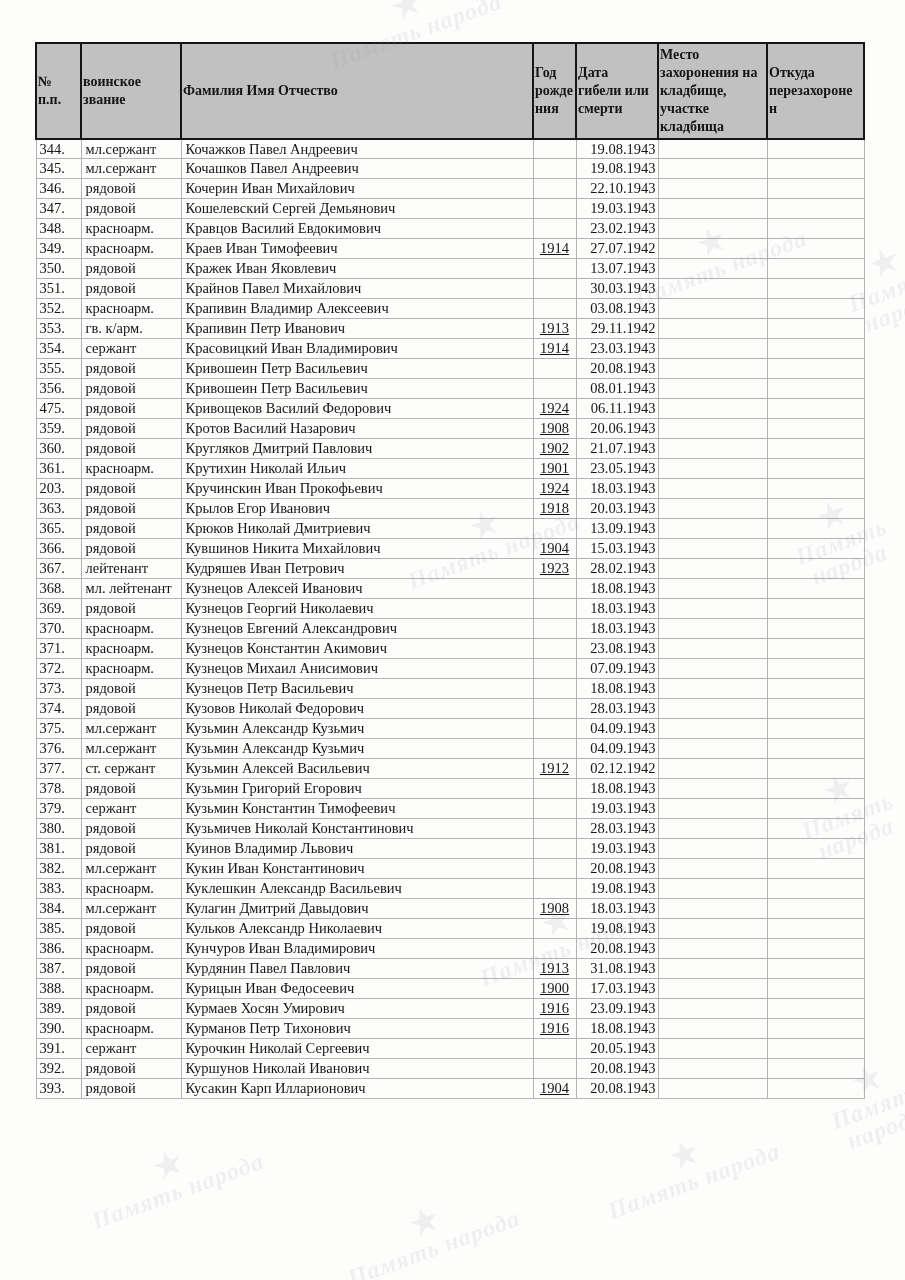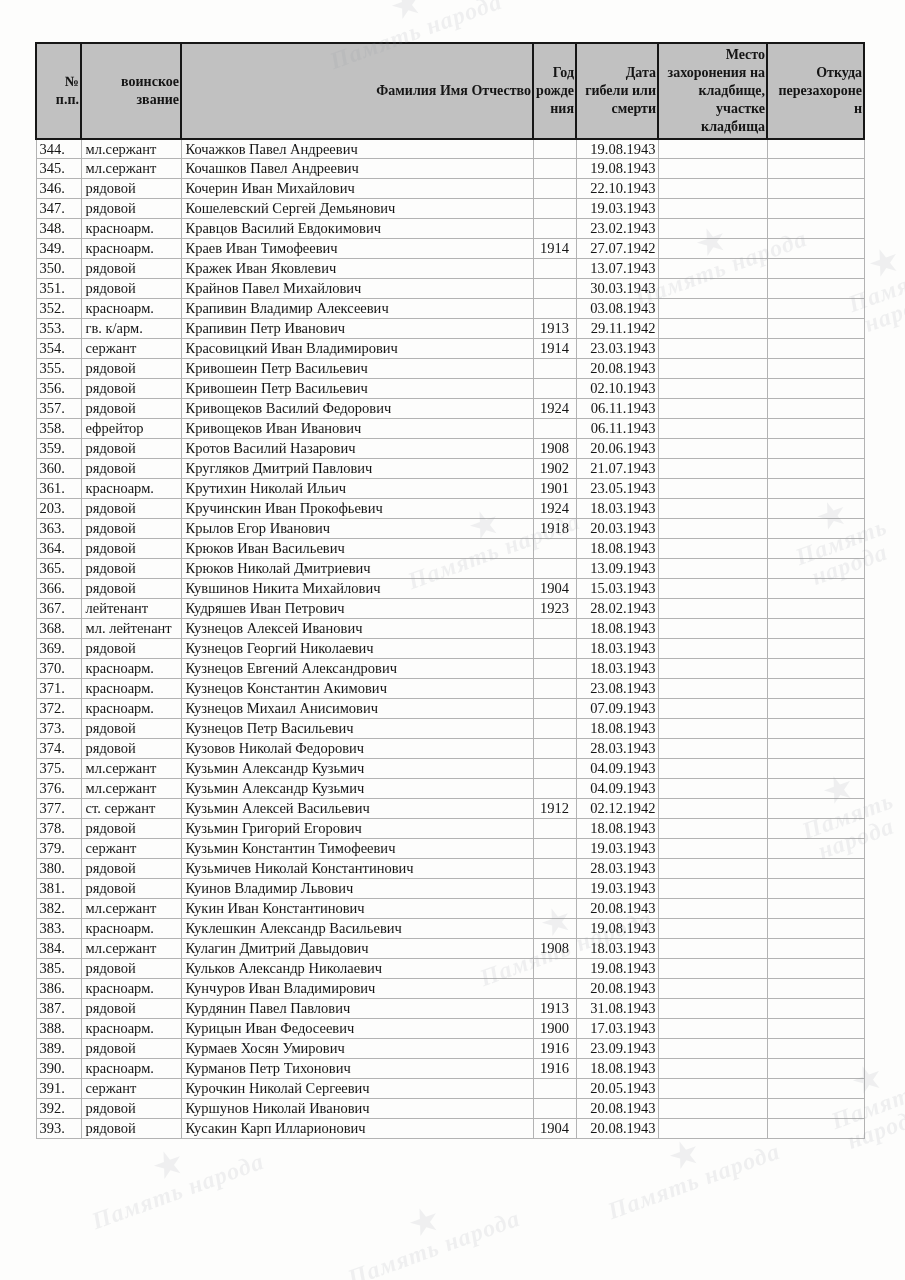--- a/index.html
+++ b/index.html
@@ -12,32 +12,32 @@
   .scan-page{position:absolute;inset:0;}
   table.memorial{
     position:absolute;left:35px;top:42px;width:828px;
     border-collapse:collapse;table-layout:fixed;z-index:1;
     background:transparent;
   }
   thead th{
     background:#c1c1c1;
     border:2px solid #161616;
     font-weight:bold;font-size:14px;line-height:1.28;
-    text-align:right;vertical-align:middle;
+    text-align:left;vertical-align:middle;
     white-space:pre-line;padding:2px 1px;height:86px;
   }
   tbody td{
     border:1px solid #b3b3b3;
     font-size:14.5px;line-height:1;
     padding:0 2px 0 4px;white-space:nowrap;overflow:hidden;
     vertical-align:middle;background:transparent;
   }
   tbody tr{height:20px;}
   td.c-num{padding-left:3px;}
-  td.c-year{text-align:center;padding:0;}
+  td.c-year{text-align:center;padding:0;text-decoration:underline;}
   td.c-date{padding-left:4px;text-align:right;}
   
   .wm{
     position:absolute;z-index:3;pointer-events:none;
     transform:rotate(-20deg);
     color:#8d939d;opacity:0.12;text-align:center;line-height:1;
     user-select:none;
   }
   .wm .wm-star{display:block;font-size:36px;line-height:.9;}
   .wm .wm-txt{display:block;font-style:italic;font-weight:bold;font-size:24px;letter-spacing:1px;}
@@ -187,43 +187,34 @@
       <td class="c-year"></td>
       <td class="c-date">20.08.1943</td>
       <td class="c-place"></td>
       <td class="c-from"></td>
     </tr>
         <tr>
       <td class="c-num">356.</td>
       <td class="c-rank">рядовой</td>
       <td class="c-name">Кривошеин Петр Васильевич</td>
       <td class="c-year"></td>
-      <td class="c-date">02.10.1943</td>
-      <td class="c-place"></td>
-      <td class="c-from"></td>
-    </tr>
-        <tr>
-      <td class="c-num">357.</td>
+      <td class="c-date">08.01.1943</td>
+      <td class="c-place"></td>
+      <td class="c-from"></td>
+    </tr>
+        <tr>
+      <td class="c-num">475.</td>
       <td class="c-rank">рядовой</td>
       <td class="c-name">Кривощеков Василий Федорович</td>
       <td class="c-year">1924</td>
       <td class="c-date">06.11.1943</td>
       <td class="c-place"></td>
       <td class="c-from"></td>
     </tr>
         <tr>
-      <td class="c-num">358.</td>
-      <td class="c-rank">ефрейтор</td>
-      <td class="c-name">Кривощеков Иван Иванович</td>
-      <td class="c-year"></td>
-      <td class="c-date">06.11.1943</td>
-      <td class="c-place"></td>
-      <td class="c-from"></td>
-    </tr>
-        <tr>
       <td class="c-num">359.</td>
       <td class="c-rank">рядовой</td>
       <td class="c-name">Кротов Василий Назарович</td>
       <td class="c-year">1908</td>
       <td class="c-date">20.06.1943</td>
       <td class="c-place"></td>
       <td class="c-from"></td>
     </tr>
         <tr>
       <td class="c-num">360.</td>
@@ -251,29 +242,20 @@
       <td class="c-date">18.03.1943</td>
       <td class="c-place"></td>
       <td class="c-from"></td>
     </tr>
         <tr>
       <td class="c-num">363.</td>
       <td class="c-rank">рядовой</td>
       <td class="c-name">Крылов Егор Иванович</td>
       <td class="c-year">1918</td>
       <td class="c-date">20.03.1943</td>
-      <td class="c-place"></td>
-      <td class="c-from"></td>
-    </tr>
-        <tr>
-      <td class="c-num">364.</td>
-      <td class="c-rank">рядовой</td>
-      <td class="c-name">Крюков Иван Васильевич</td>
-      <td class="c-year"></td>
-      <td class="c-date">18.08.1943</td>
       <td class="c-place"></td>
       <td class="c-from"></td>
     </tr>
         <tr>
       <td class="c-num">365.</td>
       <td class="c-rank">рядовой</td>
       <td class="c-name">Крюков Николай Дмитриевич</td>
       <td class="c-year"></td>
       <td class="c-date">13.09.1943</td>
       <td class="c-place"></td>

